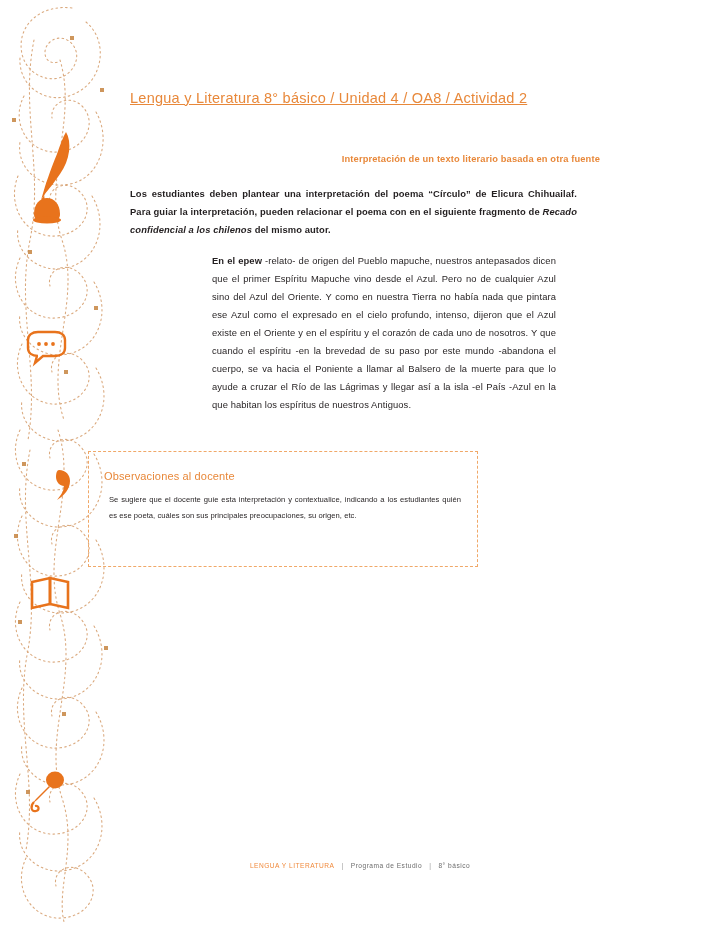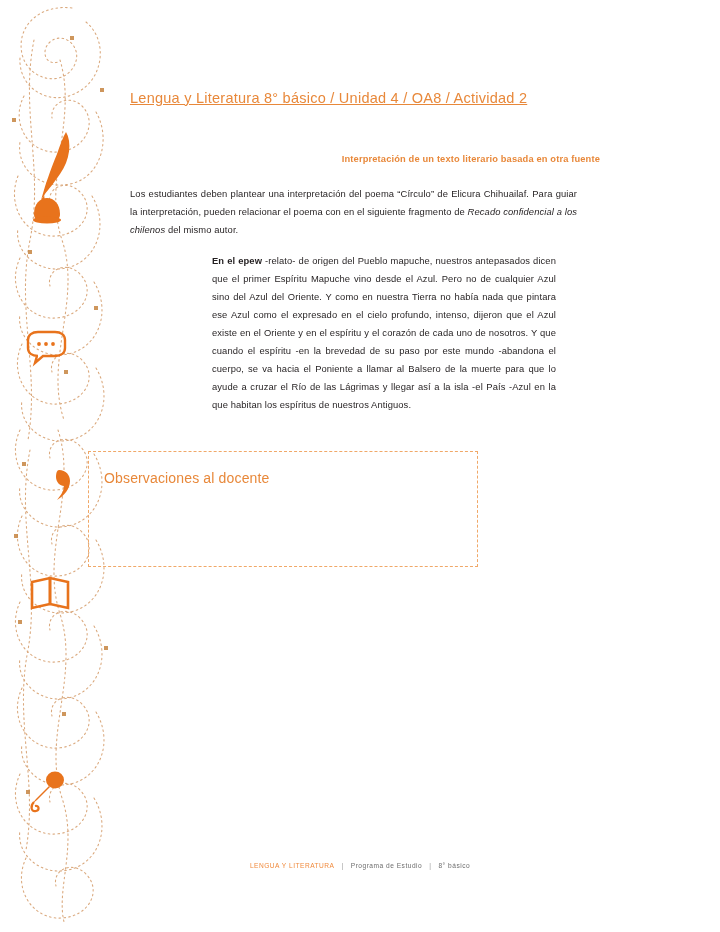--- a/index.html
+++ b/index.html
@@ -74,20 +74,21 @@
   .intro-para {
     position: absolute;
     left: 0;
     top: 176px;
     width: 447px;
     font-size: 9.4px;
     color: #231f20;
     line-height: 17.8px;
     text-align: justify;
     letter-spacing: 0.1px;
+    font-weight: bold;
   }
   .intro-para .em-italic {
     font-style: italic;
   }
 
   .quote-block {
     position: absolute;
     left: 42px;
     top: 243px;
     width: 344px;
@@ -108,21 +109,21 @@
     top: 451px;
     width: 390px;
     height: 116px;
     border: 1px dashed #F0A868;
     box-sizing: border-box;
   }
   .obs-title {
     position: absolute;
     left: 15px;
     top: 18px;
-    font-size: 14px;
+    font-size: 11px;
     color: #E8883A;
     letter-spacing: 0.15px;
   }
   .obs-body {
     position: absolute;
     left: 20px;
     top: 40px;
     width: 352px;
     font-size: 7.6px;
     color: #231f20;
@@ -247,19 +248,20 @@
     <h2 class="section-subtitle">Interpretación de un texto literario basada en otra fuente</h2>
 
     <p class="intro-para"><span>Los estudiantes deben plantear una interpretación del poema “Círculo” de Elicura Chihuailaf. Para guiar la interpretación, pueden relacionar el poema con en el siguiente fragmento de </span><span class="em-italic">Recado confidencial a los chilenos</span><span> del mismo autor.</span></p>
 
     <blockquote class="quote-block"><span class="bold-term">En el epew</span><span> -relato- de origen del Pueblo mapuche, nuestros antepasados dicen que el primer Espíritu Mapuche vino desde el Azul. Pero no de cualquier Azul sino del Azul del Oriente. Y como en nuestra Tierra no había nada que pintara ese Azul como el expresado en el cielo profundo, intenso, dijeron que el Azul existe en el Oriente y en el espíritu y el corazón de cada uno de nosotros. Y que cuando el espíritu -en la brevedad de su paso por este mundo -abandona el cuerpo, se va hacia el Poniente a llamar al Balsero de la muerte para que lo ayude a cruzar el Río de las Lágrimas y llegar así a la isla -el País -Azul en la que habitan los espíritus de nuestros Antiguos.</span></blockquote>
 
   </div>
 
   <div class="obs-box">
     <div class="obs-title">Observaciones al docente</div>
+    <div class="obs-body">Se sugiere que el docente guíe esta interpretación y contextualice, indicando a los estudiantes quién es ese poeta, cuáles son sus principales preocupaciones, su origen, etc.</div>
   </div>
 
   <div class="footer">
     <span class="f-brand">LENGUA Y LITERATURA</span><span class="f-sep">|</span><span class="f-rest">Programa de Estudio</span><span class="f-sep">|</span><span class="f-rest">8° básico</span>
   </div>
 
 </div>
 
 </body></html>

